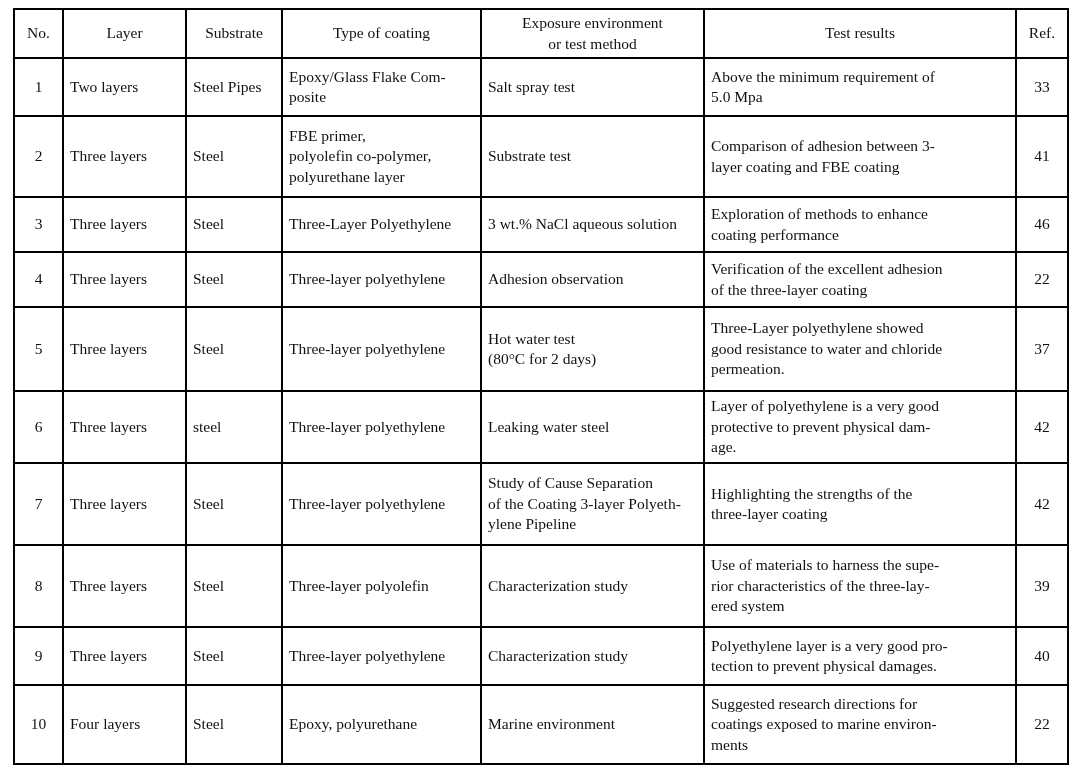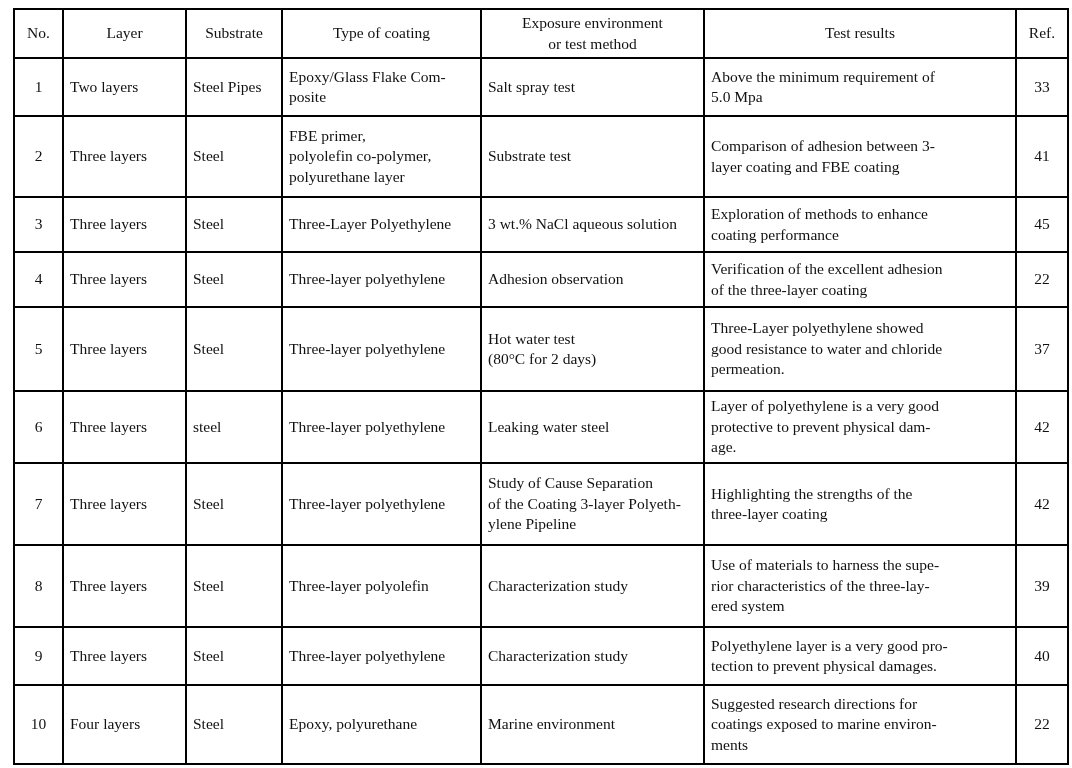--- a/index.html
+++ b/index.html
@@ -113,21 +113,21 @@
         <td class="c-center">41</td>
       </tr>
       <tr>
         <td class="c-center">3</td>
         <td class="c-left">Three layers</td>
         <td class="c-left">Steel</td>
         <td class="c-left">Three-Layer Polyethylene</td>
         <td class="c-left">3 wt.% NaCl aqueous solution</td>
         <td class="c-left">Exploration of methods to enhance
 coating performance</td>
-        <td class="c-center">45</td>
+        <td class="c-center">46</td>
       </tr>
       <tr>
         <td class="c-center">4</td>
         <td class="c-left">Three layers</td>
         <td class="c-left">Steel</td>
         <td class="c-left">Three-layer polyethylene</td>
         <td class="c-left">Adhesion observation</td>
         <td class="c-left">Verification of the excellent adhesion
 of the three-layer coating</td>
         <td class="c-center">22</td>

